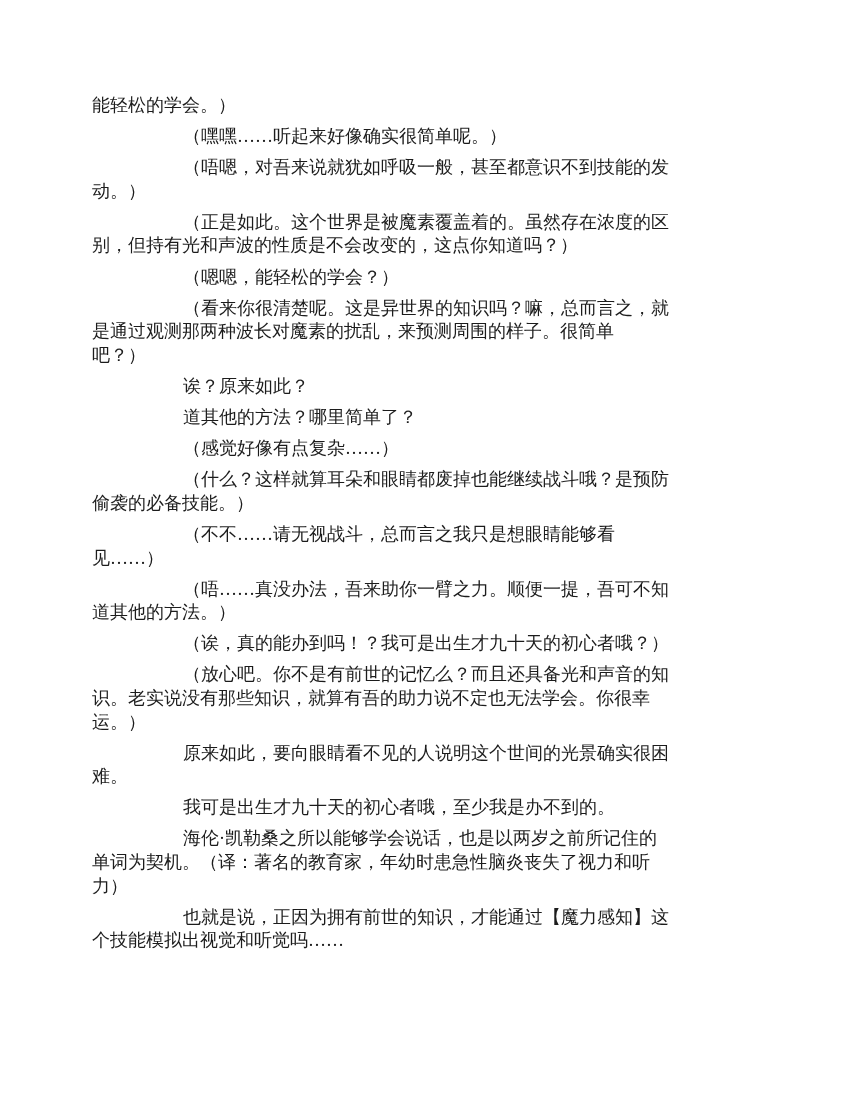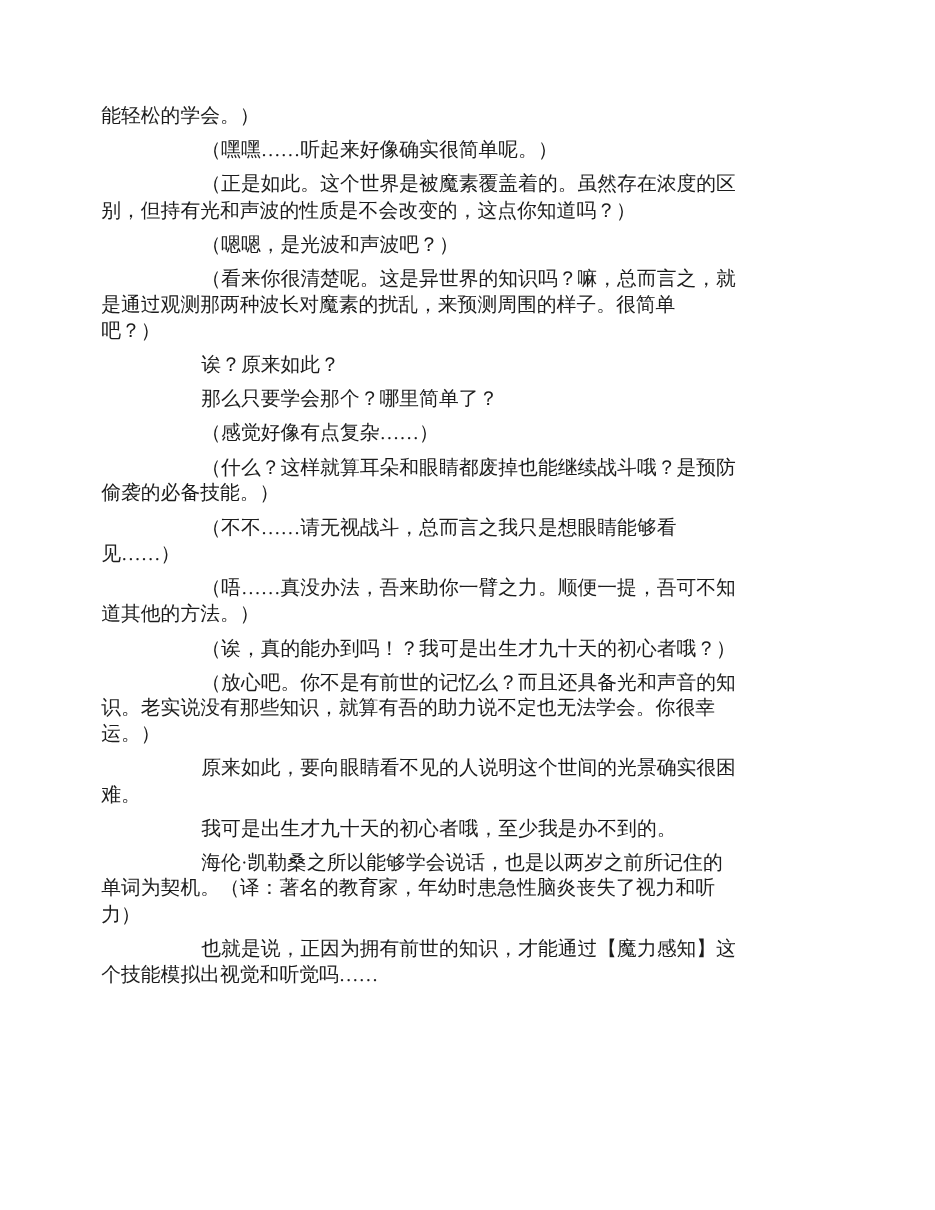--- a/index.html
+++ b/index.html
@@ -39,25 +39,26 @@
     text-indent: 0;
   }
 </style>
 </head>
 <body style="background: rgb(255, 255, 255);">
 
 <div class="page">
   <div class="text-block" style="color: rgb(28, 28, 28);">
       <p class="no-indent">能轻松的学会。）</p>
       <p>（嘿嘿……听起来好像确实很简单呢。）</p>
+      <p>（唔嗯，对吾来说就犹如呼吸一般，甚至都意识不到技能的发<br>动。）</p>
       <p>（正是如此。这个世界是被魔素覆盖着的。虽然存在浓度的区<br>别，但持有光和声波的性质是不会改变的，这点你知道吗？）</p>
-      <p>（嗯嗯，是光波和声波吧？）</p>
+      <p>（嗯嗯，能轻松的学会？）</p>
       <p>（看来你很清楚呢。这是异世界的知识吗？嘛，总而言之，就<br>是通过观测那两种波长对魔素的扰乱，来预测周围的样子。很简单<br>吧？）</p>
       <p>诶？原来如此？</p>
-      <p>那么只要学会那个？哪里简单了？</p>
+      <p>道其他的方法？哪里简单了？</p>
       <p>（感觉好像有点复杂……）</p>
       <p>（什么？这样就算耳朵和眼睛都废掉也能继续战斗哦？是预防<br>偷袭的必备技能。）</p>
       <p>（不不……请无视战斗，总而言之我只是想眼睛能够看<br>见……）</p>
       <p>（唔……真没办法，吾来助你一臂之力。顺便一提，吾可不知<br>道其他的方法。）</p>
       <p>（诶，真的能办到吗！？我可是出生才九十天的初心者哦？）</p>
       <p>（放心吧。你不是有前世的记忆么？而且还具备光和声音的知<br>识。老实说没有那些知识，就算有吾的助力说不定也无法学会。你很幸<br>运。）</p>
       <p>原来如此，要向眼睛看不见的人说明这个世间的光景确实很困<br>难。</p>
       <p>我可是出生才九十天的初心者哦，至少我是办不到的。</p>
       <p>海伦·凯勒桑之所以能够学会说话，也是以两岁之前所记住的<br>单词为契机。（译：著名的教育家，年幼时患急性脑炎丧失了视力和听<br>力）</p>
       <p>也就是说，正因为拥有前世的知识，才能通过【魔力感知】这<br>个技能模拟出视觉和听觉吗……</p>

